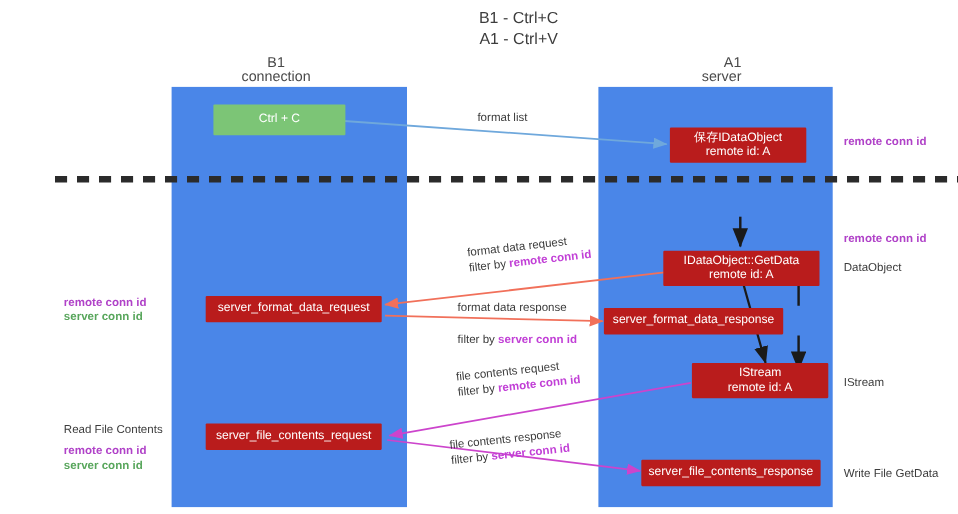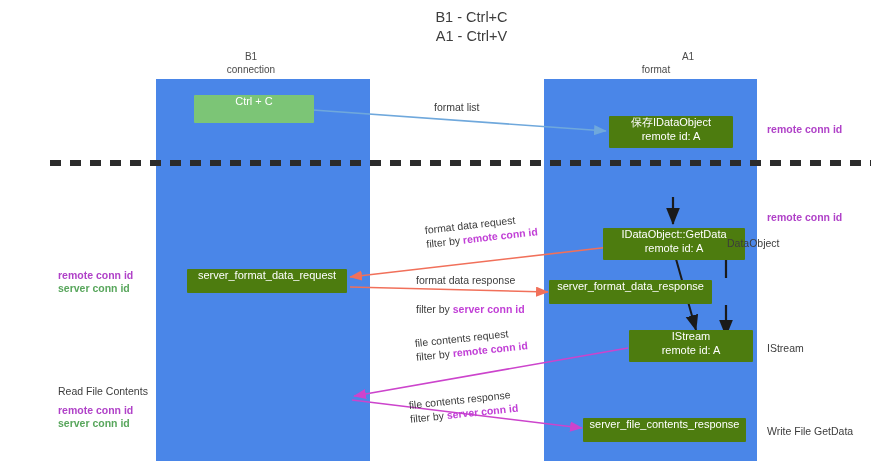--- a/index.html
+++ b/index.html
@@ -21,45 +21,46 @@
     text-align:center;
     font-size:14.5px;
     line-height:19px;
     color:#3d3d3d;
     white-space:pre;
   }
 
   
   .colhead{
     text-align:center;
-    font-size:10px;
+    font-size:13px;
     line-height:13px;
     color:#4a4a4a;
     white-space:pre;
   }
 
   
   .lane{
     background:#4a86e8;
   }
 
   
   .node{
     display:flex;
     flex-direction:column;
     align-items:center;
+    justify-content:center;
     text-align:center;
     color:#ffffff;
     font-size:11px;
     line-height:13.5px;
     border-radius:1px;
     white-space:pre;
   }
   .node.green{background:#7cc576;}
-  .node.orange{background:#4d7c0f;}
+  .node.orange{background:#b91c1c;}
 
   
   .side{
     font-size:10.5px;
     line-height:13px;
     white-space:pre;
   }
   .side.purple{color:#b042c8;font-weight:bold;}
   .side.green{color:#58a65c;font-weight:bold;}
   .side.dark{color:#3c3c3c;}
@@ -89,22 +90,22 @@
 <body>
 
 <div id="stage">
 
   <div class="abs title" style="left:0;top:8px;width:871px;">B1 - Ctrl+C</div>
   <div class="abs title" style="left:0;top:27px;width:871px;">A1 - Ctrl+V</div>
 
   <div class="abs colhead" style="left:145px;top:50px;width:140px;">B1</div>
   <div class="abs colhead" style="left:145px;top:63px;width:140px;">connection</div>
 
-  <div class="abs colhead" style="left:582px;top:50px;width:140px;text-align:center;">A1</div>
-  <div class="abs colhead" style="left:550px;top:63px;width:140px;">format</div>
+  <div class="abs colhead" style="left:560px;top:50px;width:140px;text-align:center;">A1</div>
+  <div class="abs colhead" style="left:550px;top:63px;width:140px;">server</div>
 
   <div class="abs lane" style="left:120px;top:79px;width:214px;height:382px;"></div>
   <div class="abs lane" style="left:508px;top:79px;width:213px;height:382px;"></div>
 
   <svg class="overlay" viewBox="0 0 871 467" xmlns="http://www.w3.org/2000/svg">
     <defs>
       <marker id="ah-blue" markerWidth="9" markerHeight="9" refX="7.5" refY="3.2" orient="auto" markerUnits="strokeWidth">
         <path d="M0,0 L8,3.2 L0,6.4 z" fill="#6fa8dc"></path>
       </marker>
       <marker id="ah-red" markerWidth="9" markerHeight="9" refX="7.5" refY="3.2" orient="auto" markerUnits="strokeWidth">
@@ -159,20 +160,23 @@
 
   <div class="abs node orange" style="left:151px;top:269px;width:160px;height:24px;">
     <span>server_format_data_request</span>
   </div>
 
   <div class="abs node orange" style="left:593px;top:330px;width:124px;height:32px;">
     <span>IStream</span>
     <span>remote id: A</span>
   </div>
 
+  <div class="abs node orange" style="left:151px;top:385px;width:160px;height:24px;">
+    <span>server_file_contents_request</span>
+  </div>
 
   <div class="abs node orange" style="left:547px;top:418px;width:163px;height:24px;">
     <span>server_file_contents_response</span>
   </div>
 
   <div class="abs elabel" style="left:398px;top:100px;text-align:center;">format list</div>
 
   <div class="abs rot" style="left:388px;top:223px;transform:rotate(-6.5deg);">
     <div class="elabel">format data request</div>
     <div class="elabel">
@@ -205,19 +209,19 @@
   <div class="abs side green" style="left:22px;top:282px;">server conn id</div>
 
   <div class="abs side dark" style="left:22px;top:385px;">Read File Contents</div>
   <div class="abs side purple" style="left:22px;top:404px;">remote conn id</div>
   <div class="abs side green" style="left:22px;top:417px;">server conn id</div>
 
   <div class="abs side purple" style="left:731px;top:123px;">remote conn id</div>
 
   <div class="abs side purple" style="left:731px;top:211px;">remote conn id</div>
 
-  <div class="abs rannot" style="left:691px;top:237px;">DataObject</div>
+  <div class="abs rannot" style="left:731px;top:237px;">DataObject</div>
 
   <div class="abs rannot" style="left:731px;top:342px;">IStream</div>
 
   <div class="abs rannot" style="left:731px;top:425px;">Write File GetData</div>
 
 </div>
 
 </body></html>

